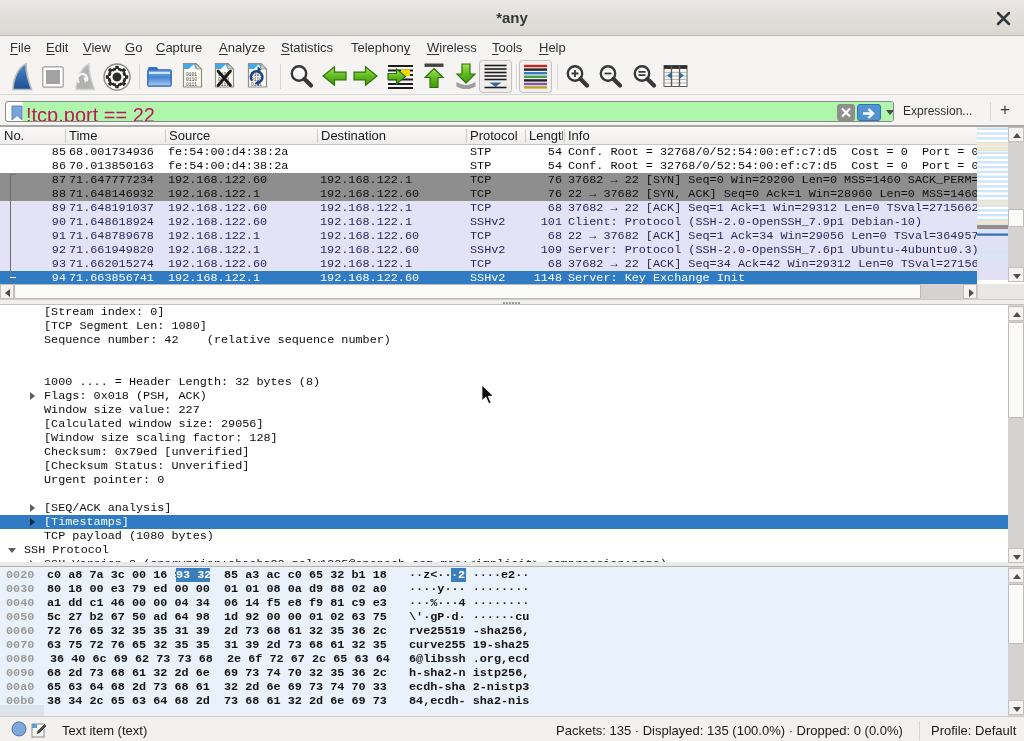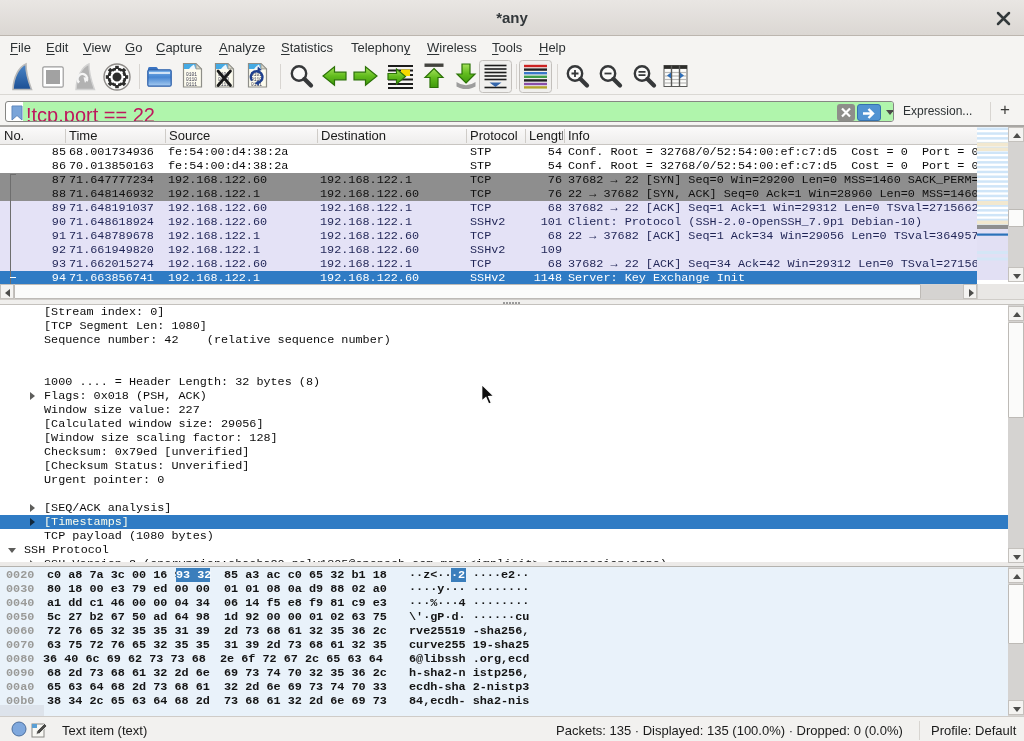--- a/index.html
+++ b/index.html
@@ -339,21 +339,21 @@
     <span style="left:568px">Info</span>
   </div>
   <div id="prows">
       <div class="prow rw" style="top:18px"><b class="c0">85</b><b class="c1">68.001734936</b><b class="c2">fe:54:00:d4:38:2a</b><b class="c3"></b><b class="c4">STP</b><b class="c5">54</b><b class="c6">Conf. Root = 32768/0/52:54:00:ef:c7:d5  Cost = 0  Port = 0x8001</b></div>
       <div class="prow rw" style="top:32px"><b class="c0">86</b><b class="c1">70.013850163</b><b class="c2">fe:54:00:d4:38:2a</b><b class="c3"></b><b class="c4">STP</b><b class="c5">54</b><b class="c6">Conf. Root = 32768/0/52:54:00:ef:c7:d5  Cost = 0  Port = 0x8001</b></div>
       <div class="prow rg" style="top:46px"><b class="c0">87</b><b class="c1">71.647777234</b><b class="c2">192.168.122.60</b><b class="c3">192.168.122.1</b><b class="c4">TCP</b><b class="c5">76</b><b class="c6">37682 → 22 [SYN] Seq=0 Win=29200 Len=0 MSS=1460 SACK_PERM=1 TSval=27156624 TSecr=0 WS=128</b></div>
       <div class="prow rg" style="top:60px"><b class="c0">88</b><b class="c1">71.648146932</b><b class="c2">192.168.122.1</b><b class="c3">192.168.122.60</b><b class="c4">TCP</b><b class="c5">76</b><b class="c6">22 → 37682 [SYN, ACK] Seq=0 Ack=1 Win=28960 Len=0 MSS=1460 SACK_PERM=1 TSval=3649575912</b></div>
       <div class="prow rl" style="top:74px"><b class="c0">89</b><b class="c1">71.648191037</b><b class="c2">192.168.122.60</b><b class="c3">192.168.122.1</b><b class="c4">TCP</b><b class="c5">68</b><b class="c6">37682 → 22 [ACK] Seq=1 Ack=1 Win=29312 Len=0 TSval=27156624 TSecr=3649575912</b></div>
       <div class="prow rl" style="top:88px"><b class="c0">90</b><b class="c1">71.648618924</b><b class="c2">192.168.122.60</b><b class="c3">192.168.122.1</b><b class="c4">SSHv2</b><b class="c5">101</b><b class="c6">Client: Protocol (SSH-2.0-OpenSSH_7.9p1 Debian-10)</b></div>
       <div class="prow rl" style="top:102px"><b class="c0">91</b><b class="c1">71.648789678</b><b class="c2">192.168.122.1</b><b class="c3">192.168.122.60</b><b class="c4">TCP</b><b class="c5">68</b><b class="c6">22 → 37682 [ACK] Seq=1 Ack=34 Win=29056 Len=0 TSval=3649575929 TSecr=27156625</b></div>
-      <div class="prow rl" style="top:116px"><b class="c0">92</b><b class="c1">71.661949820</b><b class="c2">192.168.122.1</b><b class="c3">192.168.122.60</b><b class="c4">SSHv2</b><b class="c5">109</b></div>
+      <div class="prow rl" style="top:116px"><b class="c0">92</b><b class="c1">71.661949820</b><b class="c2">192.168.122.1</b><b class="c3">192.168.122.60</b><b class="c4">SSHv2</b><b class="c5">109</b><b class="c6">Server: Protocol (SSH-2.0-OpenSSH_7.6p1 Ubuntu-4ubuntu0.3)</b></div>
       <div class="prow rl" style="top:130px"><b class="c0">93</b><b class="c1">71.662015274</b><b class="c2">192.168.122.60</b><b class="c3">192.168.122.1</b><b class="c4">TCP</b><b class="c5">68</b><b class="c6">37682 → 22 [ACK] Seq=34 Ack=42 Win=29312 Len=0 TSval=27156638 TSecr=3649575925</b></div>
       <div class="prow rs" style="top:144px"><b class="c0">94</b><b class="c1">71.663856741</b><b class="c2">192.168.122.1</b><b class="c3">192.168.122.60</b><b class="c4">SSHv2</b><b class="c5">1148</b><b class="c6">Server: Key Exchange Init</b></div>
       <div style="position:absolute;left:10px;top:47px;width:1px;height:110px;background:#6e6e6e"></div>
       <div style="position:absolute;left:10px;top:47px;width:6px;height:1px;background:#6e6e6e"></div>
       <div style="position:absolute;left:10px;top:150px;width:6px;height:1px;background:#fff"></div>
     </div>
   <div id="pmini">
       <svg width="31" height="158" viewBox="0 0 31 158" style="position:absolute">
         <rect x="0" y="0" width="31" height="158" fill="#ffffff"></rect>
         <rect x="0" y="0.5" width="31" height="2.5" fill="#cfe5f8"></rect>
@@ -439,21 +439,21 @@
     </div>
     <div class="sthumb" style="left:0;top:17px;width:16px;height:96px"></div>
   </div>
 <div id="hexpane">
     <div class="hrow" style="top:1px;left:0;width:1008px"><b style="position:absolute;left:6px" class="hoff">0020</b><b style="position:absolute;left:47px" class="hhex">c0 a8 7a 3c 00 16 93 32  85 a3 ac c0 65 32 b1 18</b><b style="position:absolute;left:409px" class="hhex">··z&lt;···2 ····e2··</b><b style="position:absolute;left:176px;top:0;width:34px;height:14px;background:#3a7ebc;color:#fff;text-align:center">93 32</b><b style="position:absolute;left:451px;top:0;width:15px;height:14px;background:#3a7ebc;color:#fff">·2</b></div>
     <div class="hrow" style="top:15px;left:0;width:1008px"><b style="position:absolute;left:6px" class="hoff">0030</b><b style="position:absolute;left:47px" class="hhex">80 18 00 e3 79 ed 00 00  01 01 08 0a d9 88 02 a0</b><b style="position:absolute;left:409px" class="hhex">····y··· ········</b></div>
     <div class="hrow" style="top:29px;left:0;width:1008px"><b style="position:absolute;left:6px" class="hoff">0040</b><b style="position:absolute;left:47px" class="hhex">a1 dd c1 46 00 00 04 34  06 14 f5 e8 f9 81 c9 e3</b><b style="position:absolute;left:409px" class="hhex">···%···4 ········</b></div>
     <div class="hrow" style="top:43px;left:0;width:1008px"><b style="position:absolute;left:6px" class="hoff">0050</b><b style="position:absolute;left:47px" class="hhex">5c 27 b2 67 50 ad 64 98  1d 92 00 00 01 02 63 75</b><b style="position:absolute;left:409px" class="hhex">\'·gP·d· ······cu</b></div>
     <div class="hrow" style="top:57px;left:0;width:1008px"><b style="position:absolute;left:6px" class="hoff">0060</b><b style="position:absolute;left:47px" class="hhex">72 76 65 32 35 35 31 39  2d 73 68 61 32 35 36 2c</b><b style="position:absolute;left:409px" class="hhex">rve25519 -sha256,</b></div>
     <div class="hrow" style="top:71px;left:0;width:1008px"><b style="position:absolute;left:6px" class="hoff">0070</b><b style="position:absolute;left:47px" class="hhex">63 75 72 76 65 32 35 35  31 39 2d 73 68 61 32 35</b><b style="position:absolute;left:409px" class="hhex">curve255 19-sha25</b></div>
-    <div class="hrow" style="top:85px;left:0;width:1008px"><b style="position:absolute;left:6px" class="hoff">0080</b><b style="position:absolute;left:43px" class="hhex">36 40 6c 69 62 73 73 68  2e 6f 72 67 2c 65 63 64</b><b style="position:absolute;left:409px" class="hhex">6@libssh .org,ecd</b></div>
+    <div class="hrow" style="top:85px;left:0;width:1008px"><b style="position:absolute;left:6px" class="hoff">0080</b><b style="position:absolute;left:50px" class="hhex">36 40 6c 69 62 73 73 68  2e 6f 72 67 2c 65 63 64</b><b style="position:absolute;left:409px" class="hhex">6@libssh .org,ecd</b></div>
     <div class="hrow" style="top:99px;left:0;width:1008px"><b style="position:absolute;left:6px" class="hoff">0090</b><b style="position:absolute;left:47px" class="hhex">68 2d 73 68 61 32 2d 6e  69 73 74 70 32 35 36 2c</b><b style="position:absolute;left:409px" class="hhex">h-sha2-n istp256,</b></div>
     <div class="hrow" style="top:113px;left:0;width:1008px"><b style="position:absolute;left:6px" class="hoff">00a0</b><b style="position:absolute;left:47px" class="hhex">65 63 64 68 2d 73 68 61  32 2d 6e 69 73 74 70 33</b><b style="position:absolute;left:409px" class="hhex">ecdh-sha 2-nistp3</b></div>
     <div class="hrow" style="top:127px;left:0;width:1008px"><b style="position:absolute;left:6px" class="hoff">00b0</b><b style="position:absolute;left:47px" class="hhex">38 34 2c 65 63 64 68 2d  73 68 61 32 2d 6e 69 73</b><b style="position:absolute;left:409px" class="hhex">84,ecdh- sha2-nis</b></div>
     <div style="position:absolute;left:0;top:138px;width:44px;height:12px;background:#dde3eb"></div>
   </div>
 <div id="hvscroll">
     <div class="sbtn" style="left:0;top:1px;width:16px;height:15px">
       <div class="uarr" style="left:4px;top:5px"></div>
     </div>
     <div class="sbtn" style="left:0;top:133px;width:16px;height:15px">

